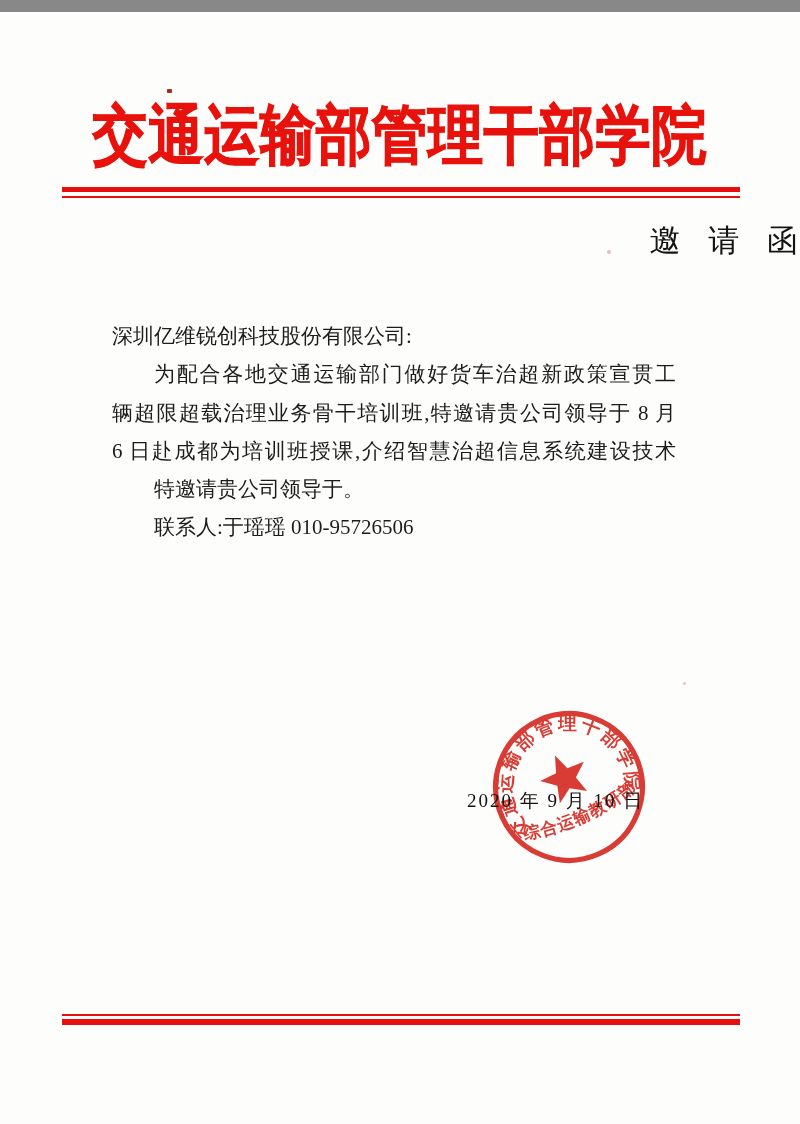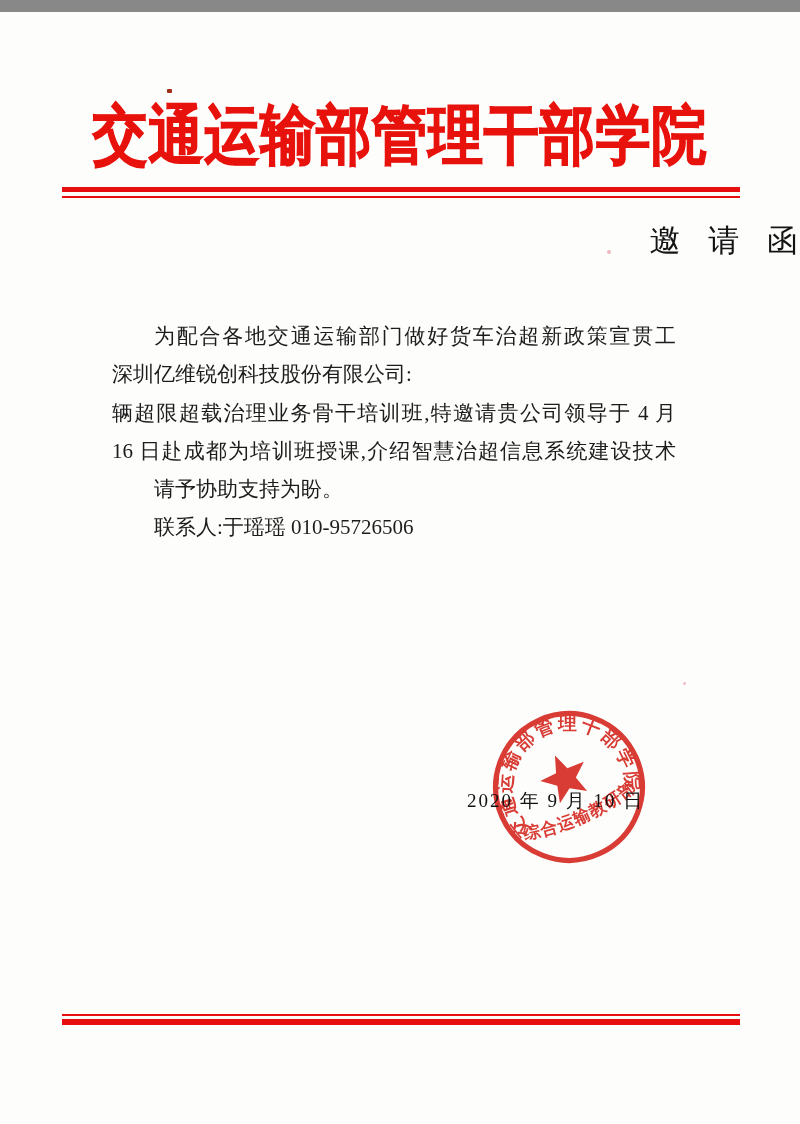--- a/index.html
+++ b/index.html
@@ -75,25 +75,25 @@
 <div class="page">
 
   <div class="letterhead">交通运输部管理干部学院</div>
 
   <div class="rule top-thick"></div>
   <div class="rule top-thin"></div>
 
   <div class="doc-title">邀 请 函</div>
 
   <div class="body-block">
+    <div class="bline">深圳亿维锐创科技股份有限公司:</div>
     <div class="bline indent fill">为配合各地交通运输部门做好货车治超新政策宣贯工</div>
-    <div class="bline">深圳亿维锐创科技股份有限公司:</div>
-    <div class="bline fill">辆超限超载治理业务骨干培训班,特邀请贵公司领导于 4 月</div>
-    <div class="bline fill">16 日赴成都为培训班授课,介绍智慧治超信息系统建设技术</div>
-    <div class="bline indent">请予协助支持为盼。</div>
+    <div class="bline fill">辆超限超载治理业务骨干培训班,特邀请贵公司领导于 8 月</div>
+    <div class="bline fill">6 日赴成都为培训班授课,介绍智慧治超信息系统建设技术</div>
+    <div class="bline indent">特邀请贵公司领导于。</div>
     <div class="bline indent">联系人:于瑶瑶  010-95726506</div>
   </div>
 
   <div class="seal">
     <svg viewBox="0 0 170 170">
       <circle cx="85" cy="85" r="70" fill="none" stroke="#d4281f" stroke-width="5"></circle>
       <path id="sealArc" d="M 35.2 108.2 A 55 55 0 1 1 134.8 108.2" fill="none"></path>
       <path id="deptArc" d="M 28 114 Q 85 128 142 114" fill="none"></path>
       <text class="ring-text">
         <textPath href="#sealArc" startOffset="0">交通运输部管理干部学院</textPath>

